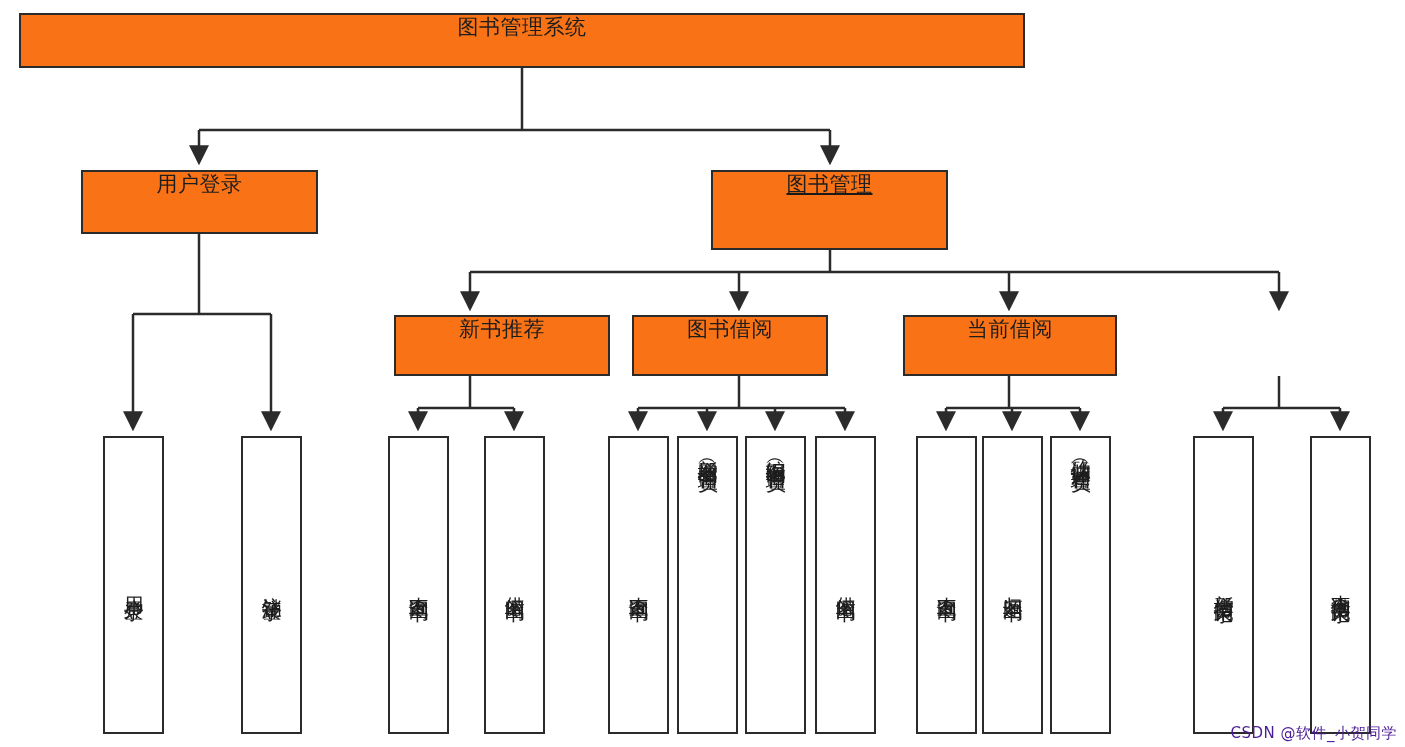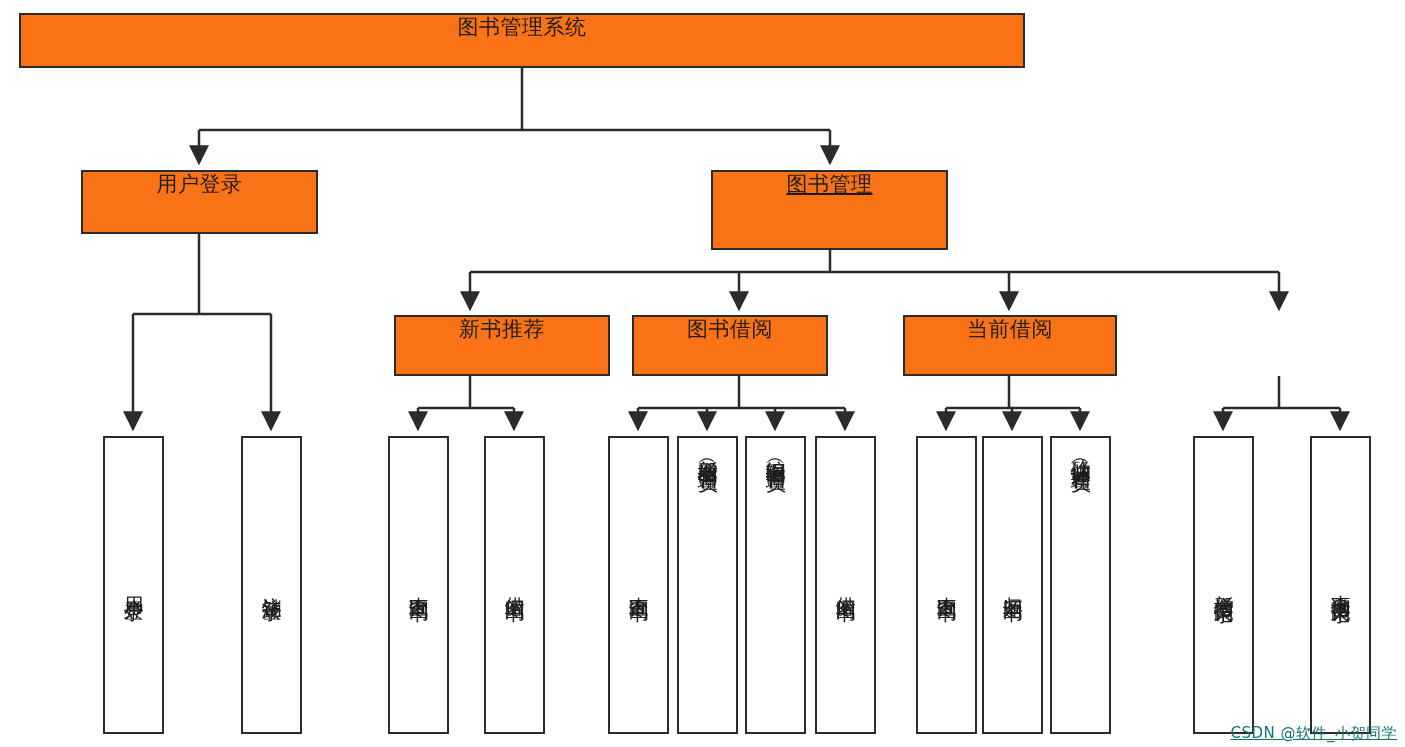--- a/index.html
+++ b/index.html
@@ -67,25 +67,24 @@
     line-height: 1.28;
     letter-spacing: 2px;
     color: #1d1d1d;
     white-space: nowrap;
   }
   .watermark {
     position: absolute;
     right: 8px;
     bottom: 4px;
     font-size: 15px;
-    color: #0f766e;
+    color: #4c1d95;
     letter-spacing: 0.5px;
     white-space: nowrap;
     pointer-events: none;
-    text-decoration: underline;
   }
 </style>
 </head>
 <body>
 
 <div id="diagram-root">
 
   <svg id="tree-svg" viewBox="0 0 1405 747">
     <defs>
       <marker id="arrow" viewBox="0 0 12 12" refX="10" refY="6" markerWidth="8" markerHeight="8" orient="auto-start-reverse">

